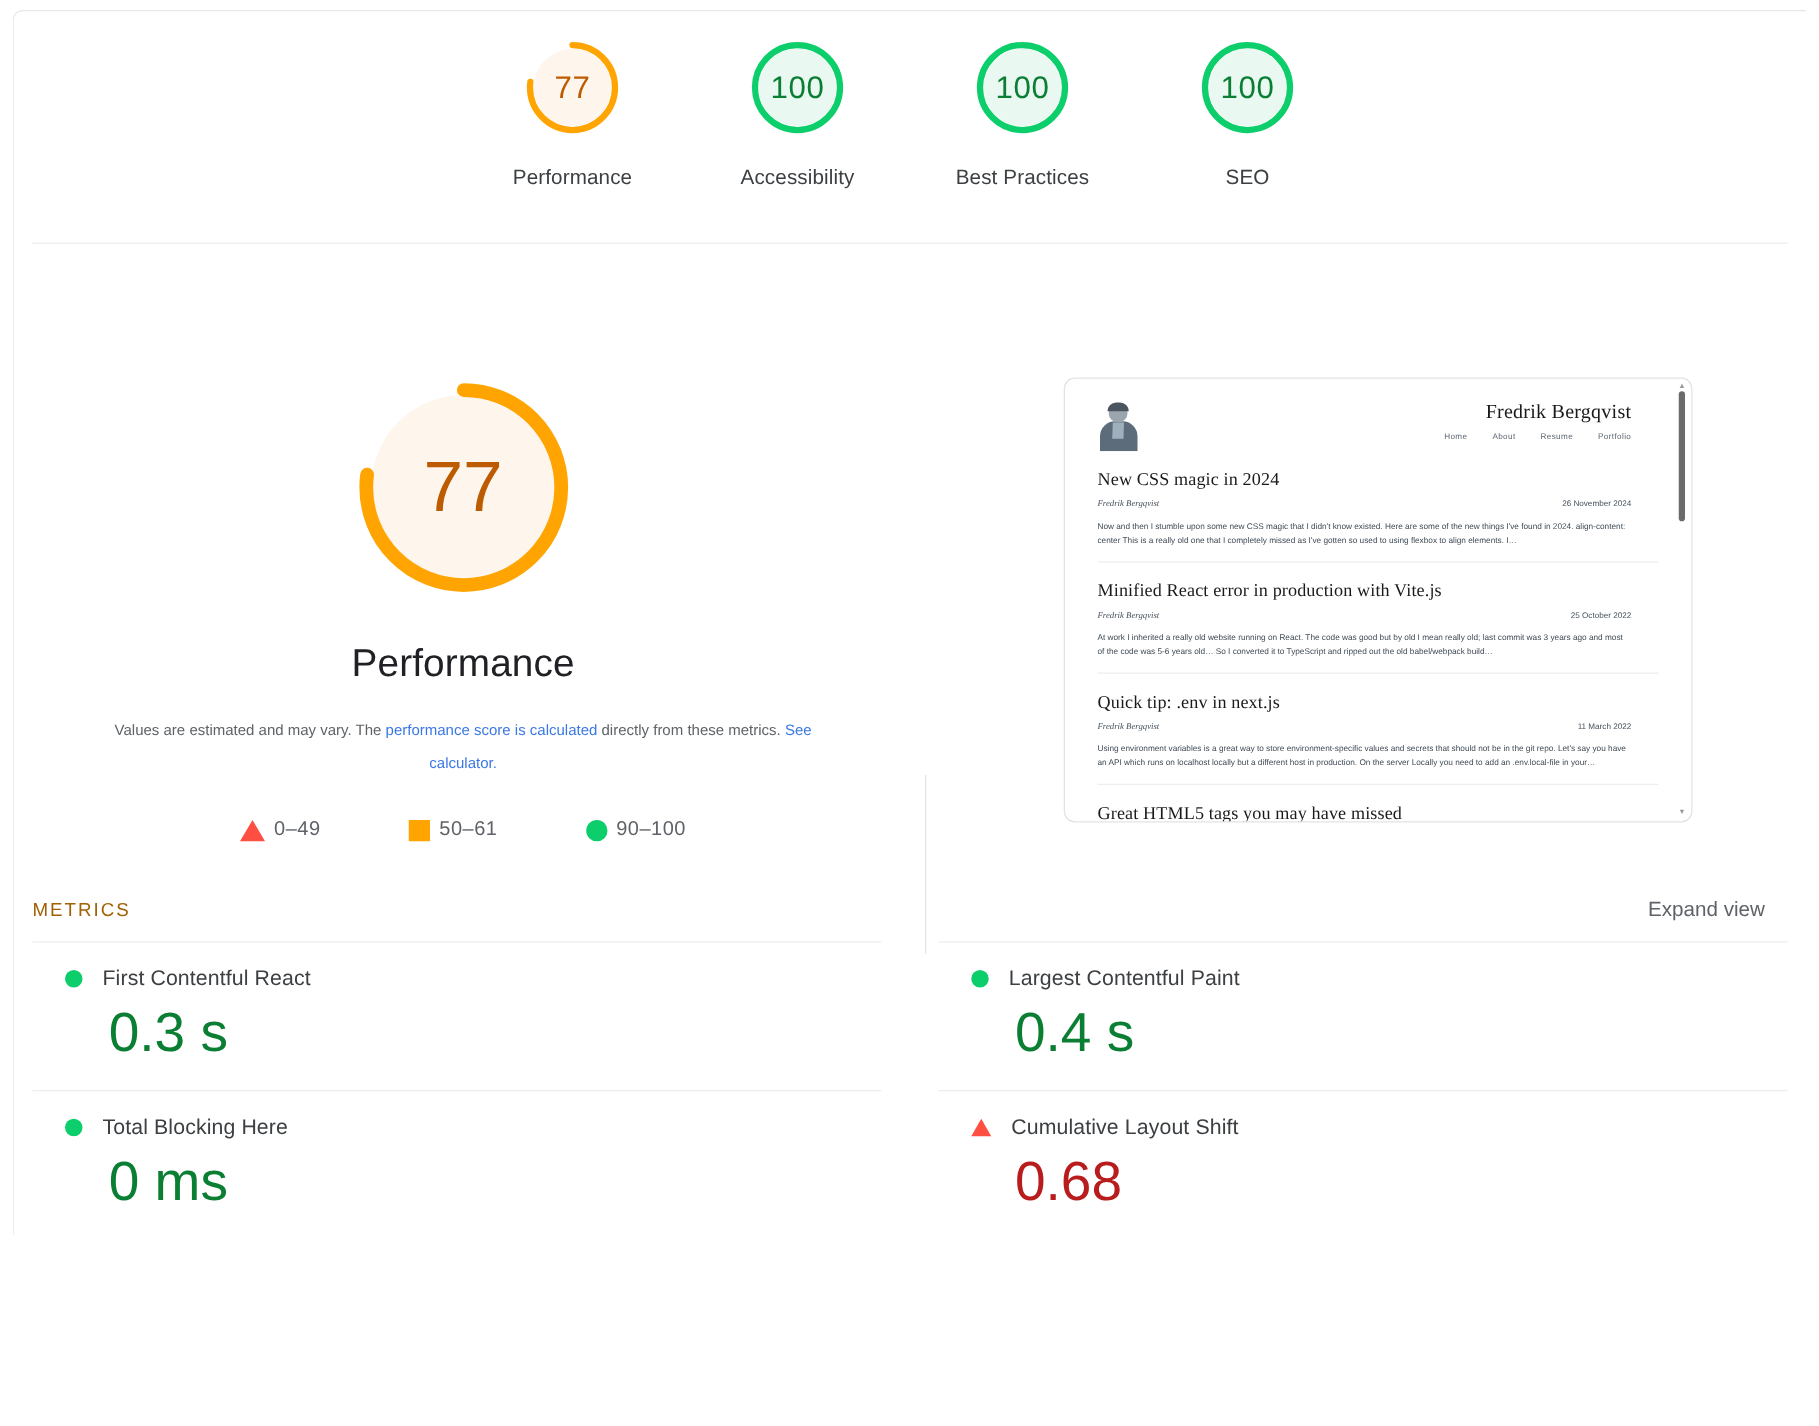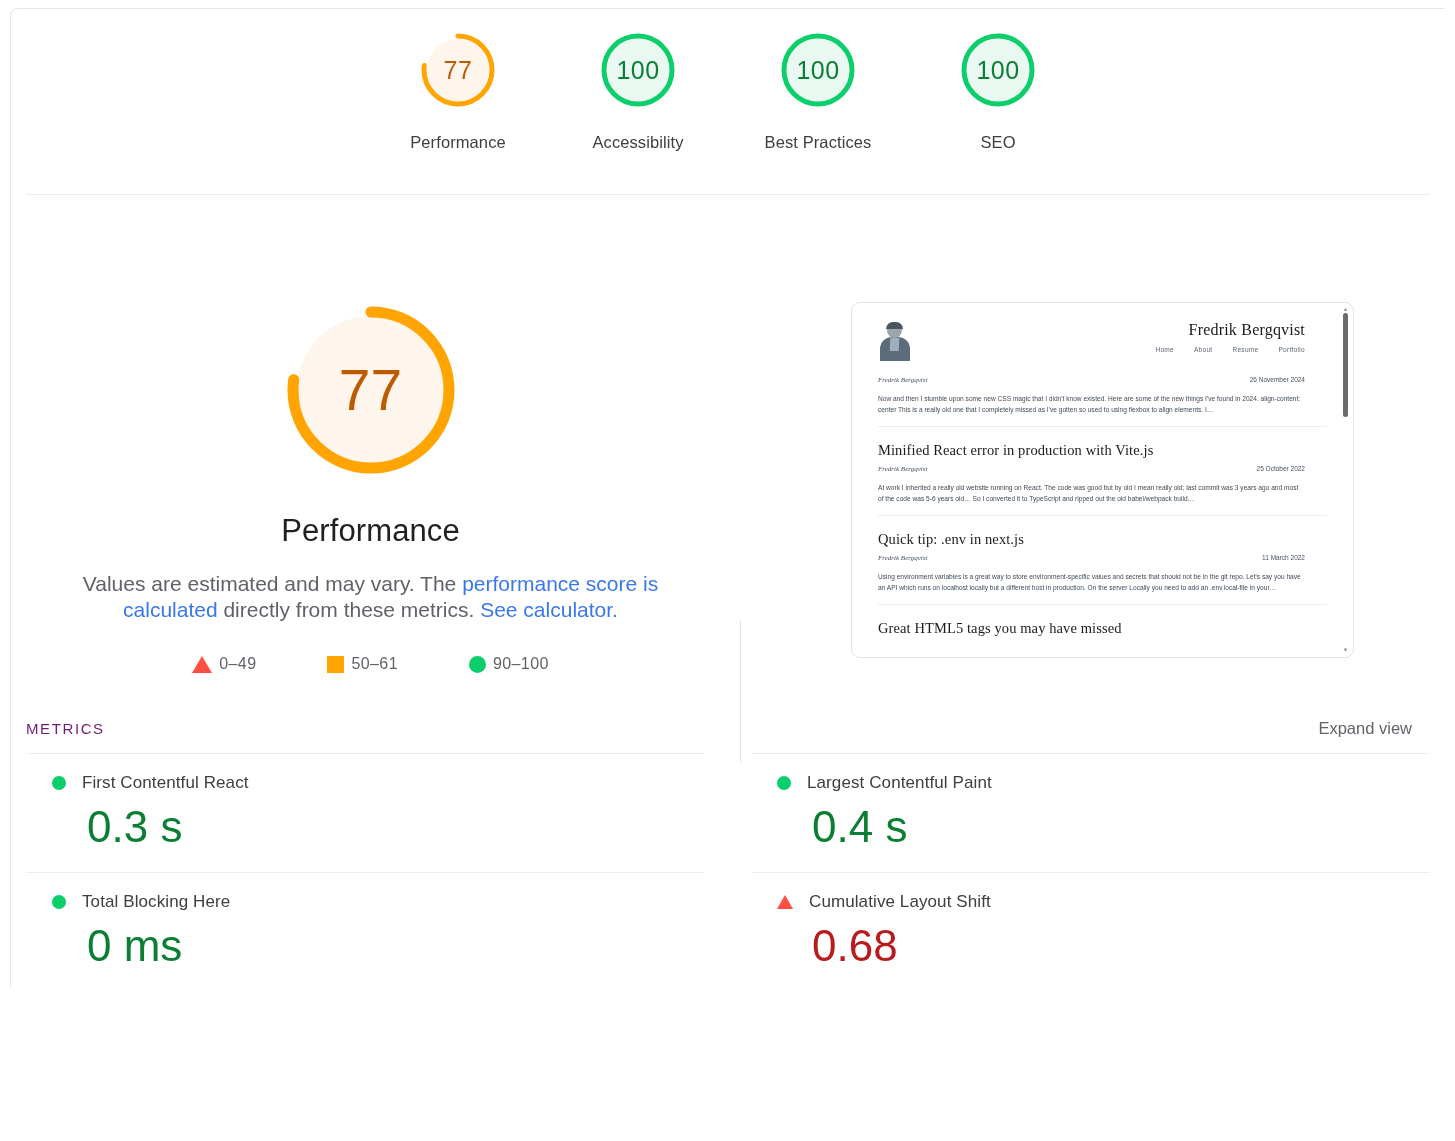--- a/index.html
+++ b/index.html
@@ -106,21 +106,21 @@
     font-size: 31px;
     color: #202124;
     font-weight: 400;
     letter-spacing: .1px;
   }
 
   .perf-desc {
     margin-top: 22px;
     width: 600px;
     text-align: center;
-    font-size: 21px;
+    font-size: 12px;
     line-height: 26px;
     color: #5f6368;
   }
   .perf-desc a {
     color: #3b78e7;
     text-decoration: none;
   }
 
   .legend {
     margin-top: 32px;
@@ -314,21 +314,21 @@
   
   .metrics-head {
     display: flex;
     justify-content: space-between;
     align-items: baseline;
     padding: 46px 33px 0 15px;
   }
   .metrics-title {
     font-size: 15px;
     letter-spacing: 1.6px;
-    color: #701a75;
+    color: #a16207;
   }
   .expand-view {
     font-size: 16.5px;
     color: #5f6368;
     cursor: pointer;
   }
 
   .metrics-grid {
     display: flex;
     margin-top: 15px;
@@ -489,20 +489,21 @@
                   <span>Home</span>
                   <span>About</span>
                   <span>Resume</span>
                   <span>Portfolio</span>
                 </div>
             </div>
           </div>
 
           <div id="thumb-posts">
               <div class="post">
+                <div class="post-title">New CSS magic in 2024</div>
                 <div class="post-meta">
                   <span class="post-author">Fredrik Bergqvist</span>
                   <span class="post-date">26 November 2024</span>
                 </div>
                 <div class="post-excerpt">Now and then I stumble upon some new CSS magic that I didn't know existed. Here are some of the new things I've found in 2024. align-content: center This is a really old one that I completely missed as I've gotten so used to using flexbox to align elements. I…</div>
               </div>
               <div class="post">
                 <div class="post-title">Minified React error in production with Vite.js</div>
                 <div class="post-meta">
                   <span class="post-author">Fredrik Bergqvist</span>

